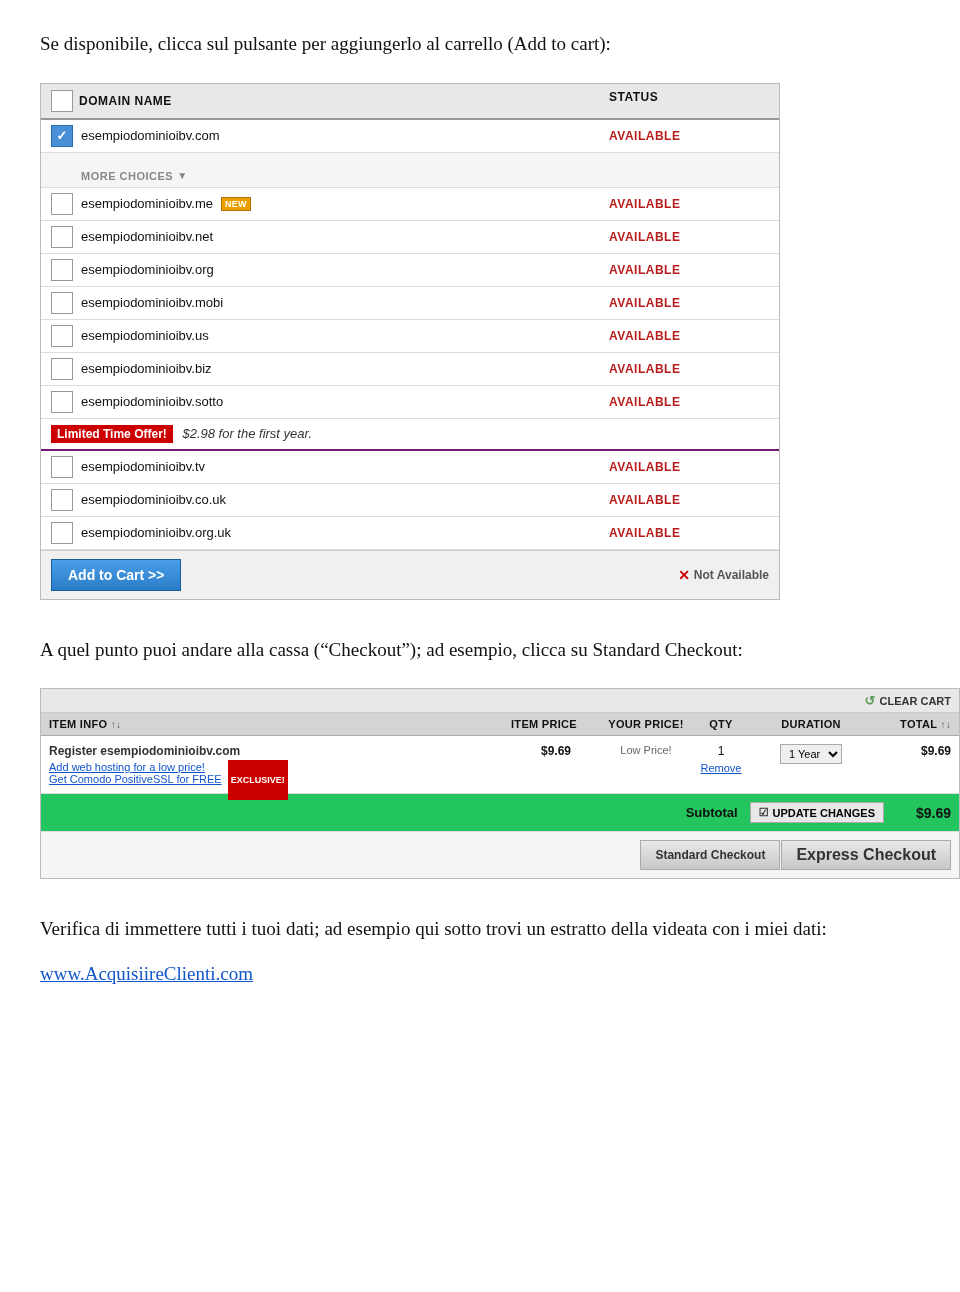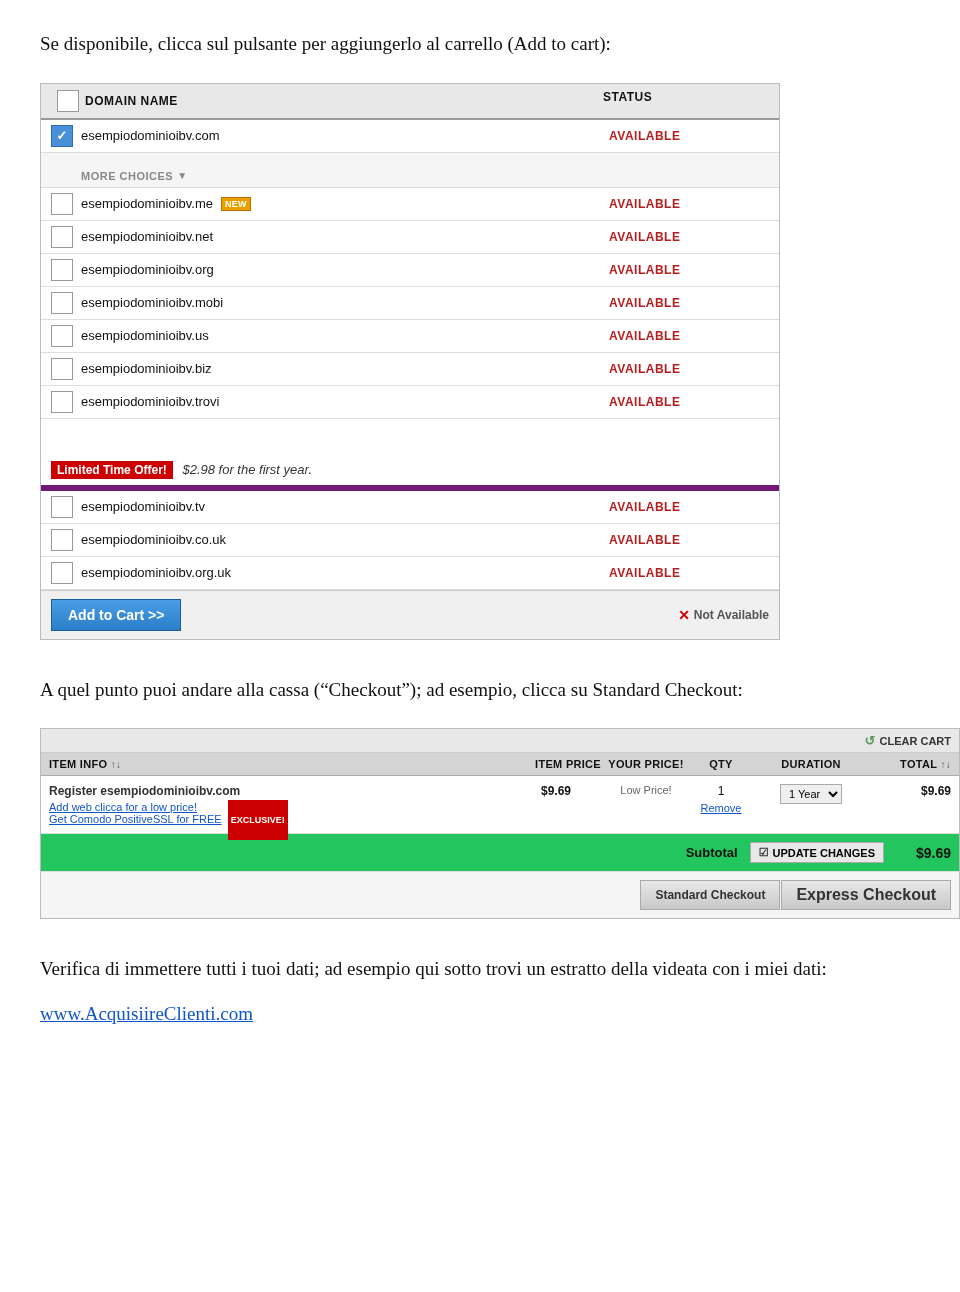--- a/index.html
+++ b/index.html
@@ -24,21 +24,21 @@
       margin-bottom: 36px;
       width: 740px;
       font-family: Arial, sans-serif;
       font-size: 13px;
     }
 
     .domain-table-header {
       display: flex;
       background: #e8e8e8;
       border-bottom: 2px solid #999;
-      padding: 6px 16px;
+      padding: 6px 10px;
       font-weight: bold;
       font-size: 12px;
       letter-spacing: 0.5px;
     }
 
     .domain-table-header .col-name {
       flex: 1;
       display: flex;
       align-items: center;
       gap: 6px;
@@ -128,23 +128,22 @@
       color: #fff;
       font-size: 9px;
       font-weight: bold;
       padding: 1px 3px;
       border: 1px solid #c07000;
       letter-spacing: 0.3px;
     }
 
     .limited-offer-row {
       padding: 6px 10px;
-      border-bottom: 6px solid #701a75;
+      border-bottom: 2px solid #701a75;
       background: #fff;
-      margin-top: 36px;
     }
 
     .limited-offer-badge {
       background: #cc0000;
       color: #fff;
       font-weight: bold;
       font-size: 12px;
       padding: 2px 6px;
       display: inline-block;
       margin-right: 6px;
@@ -236,21 +235,21 @@
       background: #d4d4d4;
       border-bottom: 1px solid #aaa;
       padding: 5px 8px;
       font-weight: bold;
       font-size: 11px;
       letter-spacing: 0.3px;
       text-transform: uppercase;
     }
 
     .cart-header .ch-item { flex: 2; }
-    .cart-header .ch-price { width: 90px; text-align: right; }
+    .cart-header .ch-price { width: 90px; text-align: left; }
     .cart-header .ch-your-price { width: 90px; text-align: center; }
     .cart-header .ch-qty { width: 60px; text-align: center; }
     .cart-header .ch-duration { width: 120px; text-align: center; }
     .cart-header .ch-total { width: 80px; text-align: right; }
 
     .cart-item-row {
       display: flex;
       align-items: flex-start;
       padding: 8px 8px;
       border-bottom: 1px solid #ddd;
@@ -481,21 +480,21 @@
     <div class="col-name">
       <div class="checkbox-cell"></div>
       <span>esempiodominioibv.biz</span>
     </div>
     <div class="col-status">AVAILABLE</div>
   </div>
 
   <div class="domain-row">
     <div class="col-name">
       <div class="checkbox-cell"></div>
-      <span>esempiodominioibv.trovi</span>
+      <span>esempiodominioibv.sotto</span>
     </div>
     <div class="col-status">AVAILABLE</div>
   </div>
 
   <div class="limited-offer-row">
     <span class="limited-offer-badge">Limited Time Offer!</span>
     <span class="limited-offer-text">$2.98 for the first year.</span>
   </div>
 
   <div class="domain-row">
@@ -554,21 +553,21 @@
     <div class="ch-total">
       <span>TOTAL</span>
       <span class="sort-arrows"> ↑↓</span>
     </div>
   </div>
 
   <div class="cart-item-row">
     <div class="ci-item">
       <div class="cart-item-title">Register esempiodominioibv.com</div>
       <div class="cart-item-links">
-        <span class="cart-link">Add web clicca for a low price!</span><br>
+        <span class="cart-link">Add web hosting for a low price!</span><br>
         <span class="cart-link">Get Comodo PositiveSSL for FREE</span>
         <span class="exclusive-badge">EXCLUSIVE!</span>
       </div>
     </div>
     <div class="ci-price">$9.69</div>
     <div class="ci-your-price">Low Price!</div>
     <div class="ci-qty">
       <span>1</span>
       <span class="remove-link">Remove</span>
     </div>

